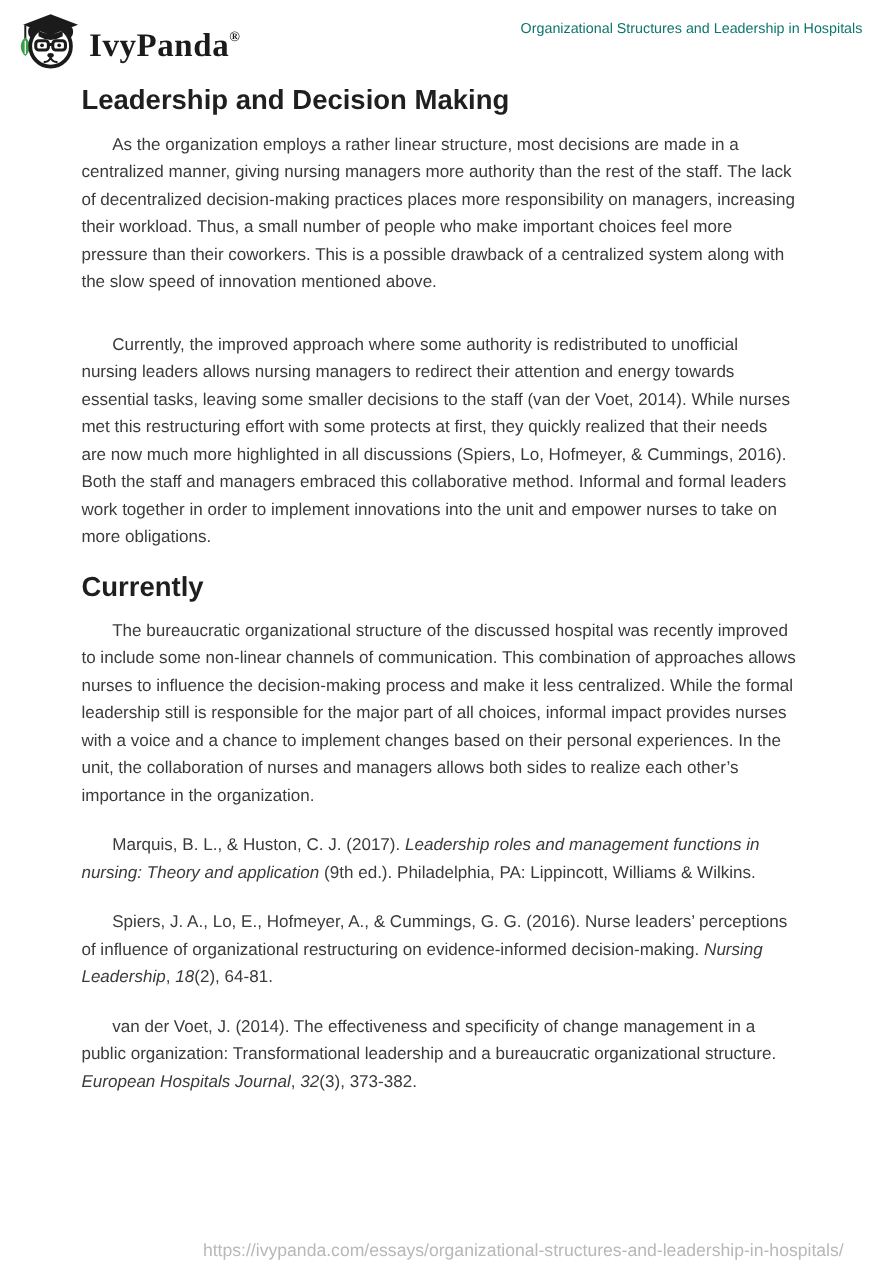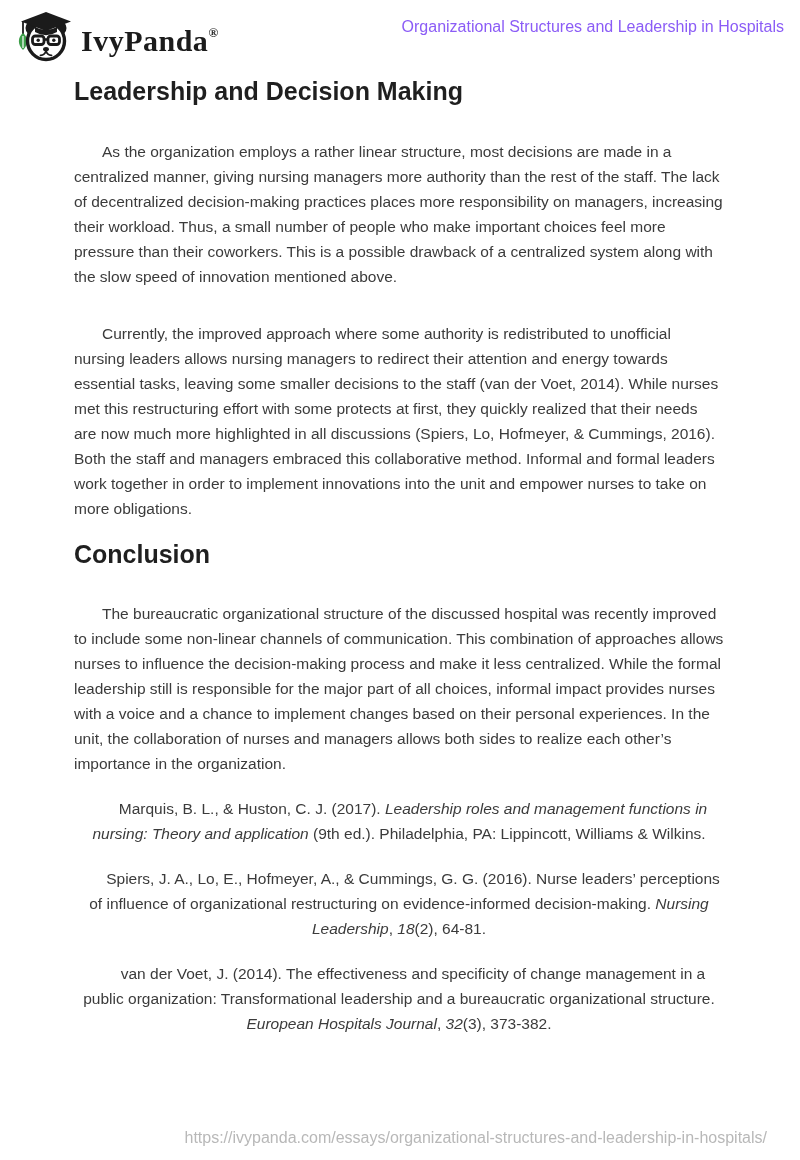--- a/index.html
+++ b/index.html
@@ -37,22 +37,22 @@
   }
   .reg-mark {
     font-family: "Liberation Serif", serif;
     font-weight: 700;
     font-size: 13px;
     color: #1b1b1b;
     vertical-align: 14px;
   }
   .running-head {
     margin-top: 11px;
-    font-size: 16px;
-    color: #8b5cf6;
+    font-size: 13px;
+    color: #0f766e;
   }
 
   
   .content { padding: 0 76px 0 74px; }
 
   h1.essay-title {
     font-size: 25px;
     line-height: 33px;
     font-weight: 700;
     color: #1f1f1f;
@@ -66,29 +66,28 @@
     margin-top: 17px;
   }
   p.body-p {
     font-size: 15.5px;
     line-height: 25px;
     color: #3b3b3b;
     text-indent: 28px;
     margin-top: 32px;
   }
   h1.essay-title + p.body-p,
-  h2.section-heading + p.body-p { margin-top: 31px; }
+  h2.section-heading + p.body-p { margin-top: 11px; }
 
   p.ref {
     font-size: 15.5px;
     line-height: 25px;
     color: #3b3b3b;
     text-indent: 28px;
     margin-top: 20px;
-    text-align: center;
   }
   h2.section-heading + p.ref { margin-top: 28px; }
   .it { font-style: italic; }
 
   
   .page-footer {
     position: absolute;
     right: 33px;
     bottom: 13px;
     font-size: 16px;
@@ -128,21 +127,21 @@
   </div>
   <div class="running-head">Organizational Structures and Leadership in Hospitals</div>
 </header>
 
 <main class="content">
   <h1 class="essay-title">Leadership and Decision Making</h1>
 
   <p class="body-p">As the organization employs a rather linear structure, most decisions are made in a centralized manner, giving nursing managers more authority than the rest of the staff. The lack of decentralized decision-making practices places more responsibility on managers, increasing their workload. Thus, a small number of people who make important choices feel more pressure than their coworkers. This is a possible drawback of a centralized system along with the slow speed of innovation mentioned above.</p>
   <p class="body-p">Currently, the improved approach where some authority is redistributed to unofficial nursing leaders allows nursing managers to redirect their attention and energy towards essential tasks, leaving some smaller decisions to the staff (van der Voet, 2014). While nurses met this restructuring effort with some protects at first, they quickly realized that their needs are now much more highlighted in all discussions (Spiers, Lo, Hofmeyer, &amp; Cummings, 2016). Both the staff and managers embraced this collaborative method. Informal and formal leaders work together in order to implement innovations into the unit and empower nurses to take on more obligations.</p>
 
-  <h2 class="section-heading">Conclusion</h2>
+  <h2 class="section-heading">Currently</h2>
   <p class="body-p">The bureaucratic organizational structure of the discussed hospital was recently improved to include some non-linear channels of communication. This combination of approaches allows nurses to influence the decision-making process and make it less centralized. While the formal leadership still is responsible for the major part of all choices, informal impact provides nurses with a voice and a chance to implement changes based on their personal experiences. In the unit, the collaboration of nurses and managers allows both sides to realize each other’s importance in the organization.</p>
 
 
   <p class="ref"><span>Marquis, B. L., &amp; Huston, C. J. (2017). </span><span class="it">Leadership roles and management functions in nursing: Theory and application</span><span> (9th ed.). Philadelphia, PA: Lippincott, Williams &amp; Wilkins.</span></p>
 
   <p class="ref"><span>Spiers, J. A., Lo, E., Hofmeyer, A., &amp; Cummings, G. G. (2016). Nurse leaders’ perceptions of influence of organizational restructuring on evidence-informed decision-making. </span><span class="it">Nursing Leadership</span><span>, </span><span class="it">18</span><span>(2), 64-81.</span></p>
 
   <p class="ref"><span>van der Voet, J. (2014). The effectiveness and specificity of change management in a public organization: Transformational leadership and a bureaucratic organizational structure. </span><span class="it">European Hospitals Journal</span><span>, </span><span class="it">32</span><span>(3), 373-382.</span></p>
 </main>
 

